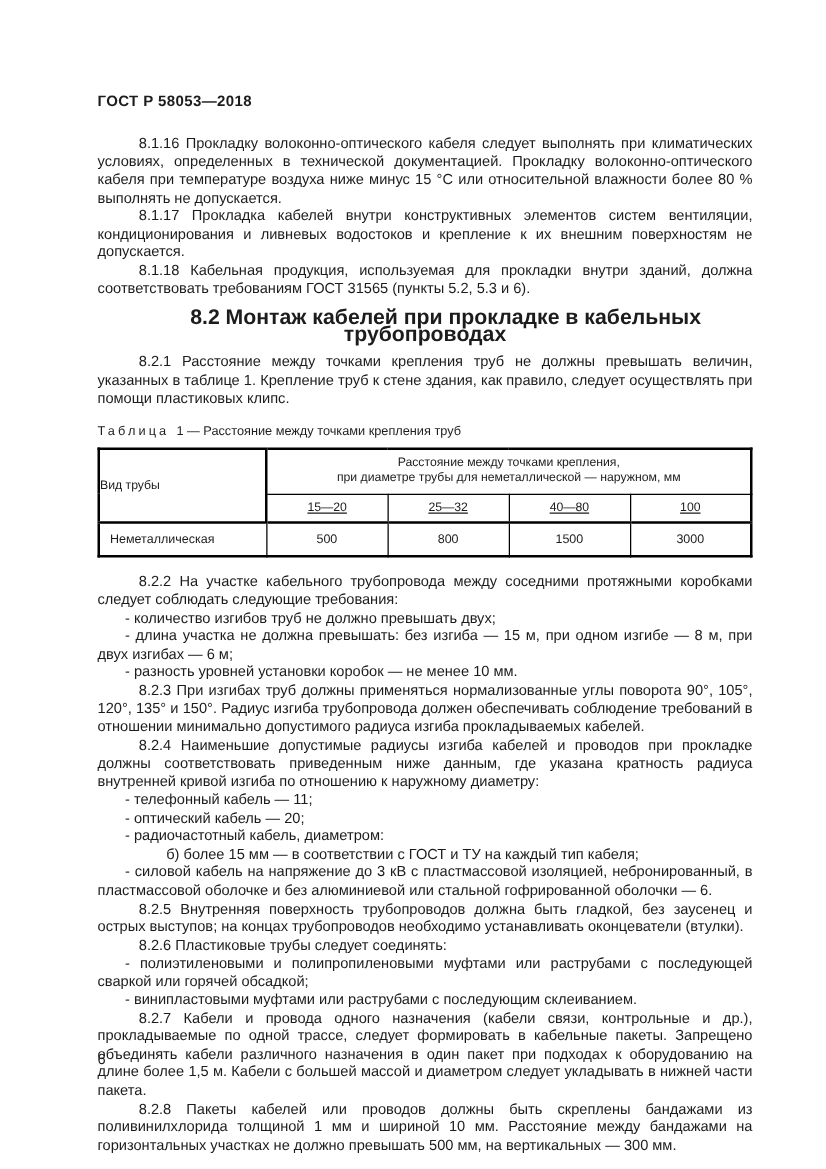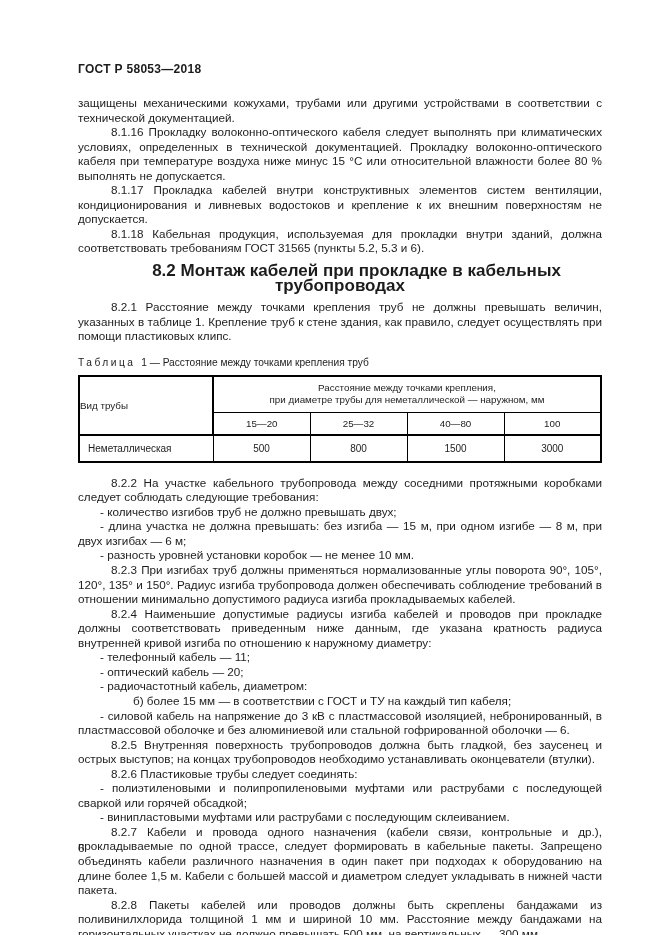--- a/index.html
+++ b/index.html
@@ -3,48 +3,47 @@
 <meta charset="utf-8">
 <style>
   html,body{margin:0;padding:0;}
   body{
     width:661px;height:935px;background:#ffffff;
     font-family:"Liberation Sans","DejaVu Sans",sans-serif;
     color:#1c1c1c;
   }
   .page{position:relative;width:661px;height:935px;overflow:hidden;background:#fff;}
   .content{position:absolute;left:78px;top:58px;width:524px;}
-  .doc-header{font-size:12px;font-weight:bold;letter-spacing:.3px;margin:4px 0 20px 0;}
+  .doc-header{font-size:12px;font-weight:bold;letter-spacing:.3px;margin:16px 0 20px 0;}
   p{margin:0;font-size:11.7px;line-height:14.55px;text-align:justify;}
   .indent{text-indent:33px;}
   .dash{text-indent:22px;}
   .sub{text-indent:55px;text-align:left;}
   .section-heading{font-size:17px;line-height:14.55px;font-weight:bold;text-indent:33px;margin:8px 0 7px 0;text-align:center;}
   .tbl-caption{font-size:10.2px;margin:13px 0 7px 0;text-align:left;text-indent:0;}
   .tbl-caption .spaced{letter-spacing:2.5px;}
   table{border-collapse:collapse;width:524px;margin:0 0 13px 0;table-layout:fixed;}
   table,td{border:1px solid #000;}
   table{border-width:2px;}
   td{padding:0;vertical-align:middle;text-align:center;}
   td.col1{width:132px;border-right-width:2px;text-align:left;font-size:9.8px;}
   td.spanhead{font-size:9.8px;line-height:12.5px;padding:5px 8px;}
-  tr.subhead td{font-size:9.8px;height:21px;}
+  tr.subhead td{font-size:9.8px;height:21px;text-decoration:underline;}
   tr.datarow td{border-top-width:2px;font-size:10px;height:25px;}
   tr.datarow td.name{text-align:left;padding-left:8px;}
   .page-number{position:absolute;left:78px;top:841px;font-size:11.7px;}
 </style>
 </head>
 <body>
 
 <div class="page">
   <div class="content">
 
     <div class="doc-header">ГОСТ Р 58053—2018</div>
 
-    <p>защищены механическими кожухами, трубами или другими устройствами в соответствии с технической документацией.</p>
     <p class="indent">8.1.16 Прокладку волоконно-оптического кабеля следует выполнять при климатических условиях, определенных в технической документацией. Прокладку волоконно-оптического кабеля при температуре воздуха ниже минус 15 °С или относительной влажности более 80 % выполнять не допускается.</p>
     <p class="indent">8.1.17 Прокладка кабелей внутри конструктивных элементов систем вентиляции, кондиционирования и ливневых водостоков и крепление к их внешним поверхностям не допускается.</p>
     <p class="indent">8.1.18 Кабельная продукция, используемая для прокладки внутри зданий, должна соответствовать требованиям ГОСТ 31565 (пункты 5.2, 5.3 и 6).</p>
 
     <div class="section-heading">8.2 Монтаж кабелей при прокладке в кабельных трубопроводах</div>
 
     <p class="indent">8.2.1 Расстояние между точками крепления труб не должны превышать величин, указанных в таблице 1. Крепление труб к стене здания, как правило, следует осуществлять при помощи пластиковых клипс.</p>
 
     <div class="tbl-caption">
       <span class="spaced">Таблица</span>&nbsp;

